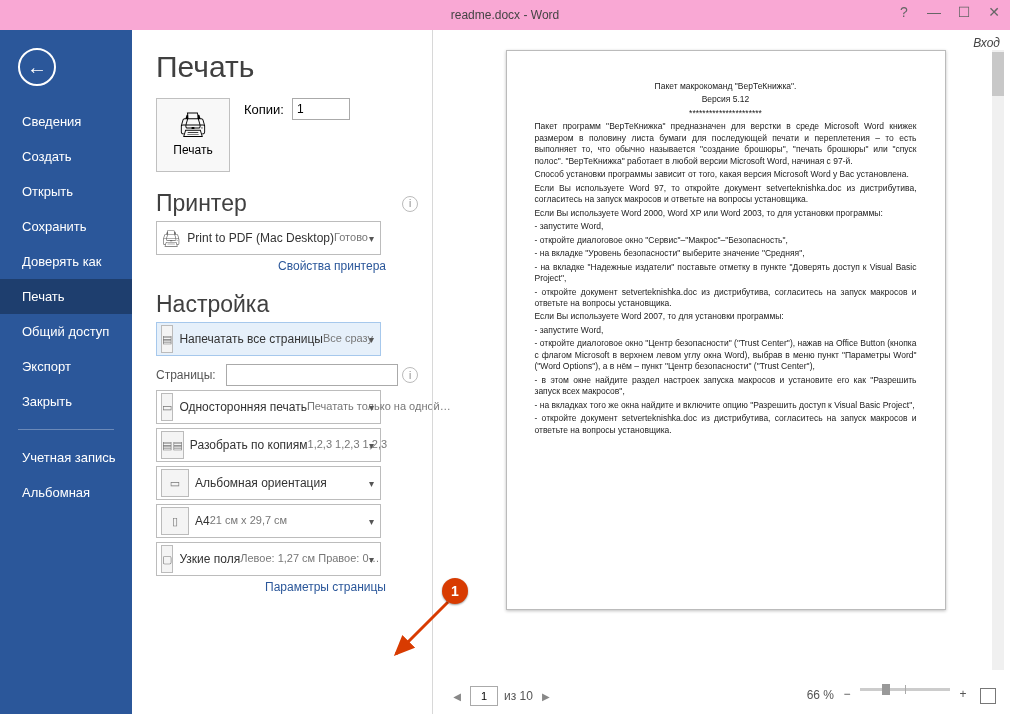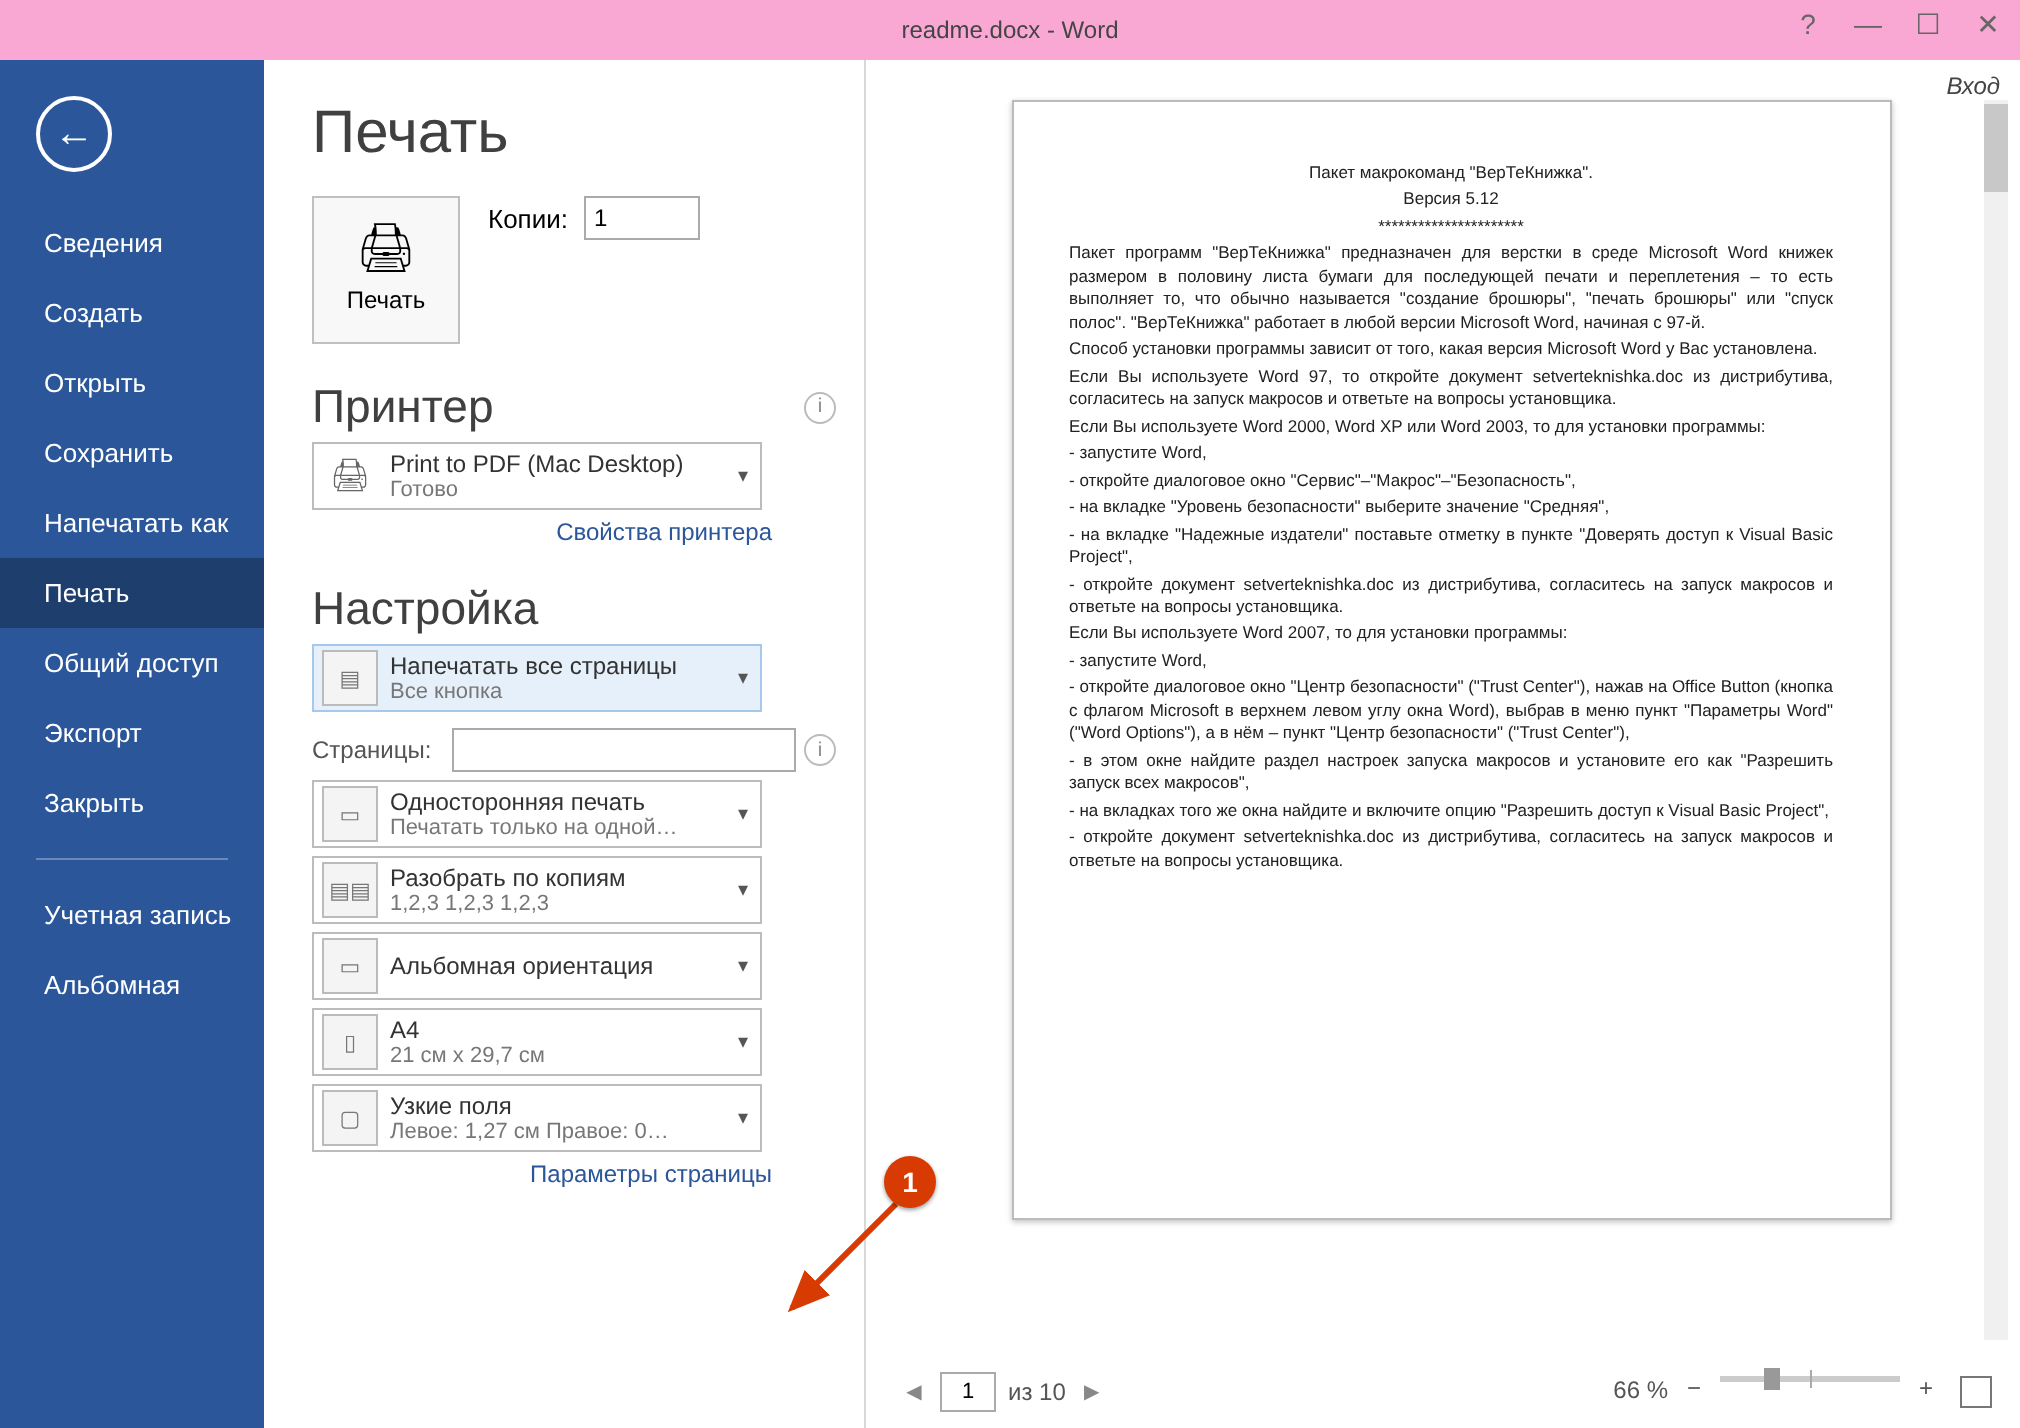--- a/index.html
+++ b/index.html
@@ -29,21 +29,21 @@
 .copies { display: flex; align-items: center; gap: 8px; font-size: 13px; }
 .copies input { width: 58px; height: 22px; border: 1px solid #aaa; padding: 0 4px; font-size: 12px; }
 
 .sect-head { display: flex; align-items: center; justify-content: space-between; margin-top: 18px; }
 .sect-head h3 { font-size: 23px; font-weight: 400; color: #404040; }
 .info-circ { width: 16px; height: 16px; border:1px solid #bbb; border-radius:50%; font-size:10px; color:#888; display:flex; align-items:center; justify-content:center; margin-right:4px; }
 
 .dd { width: 225px; min-height: 34px; border: 1px solid #bcbcbc; background: #fff; display: flex; align-items: center; padding: 2px 18px 2px 4px; position: relative; margin-top: 4px; cursor: pointer; }
 .dd.square-icon .dd-ic { width: 28px; height: 28px; border: 1px solid #bbb; background: #f4f4f4; margin-right: 6px; display:flex; align-items:center; justify-content:center; font-size:11px; color:#777; }
 .dd .dd-ic { width: 28px; height: 28px; margin-right: 6px; display:flex; align-items:center; justify-content:center; font-size:16px; color:#666; }
-.dd .dd-text { display: flex; flex-direction: column; }
+.dd .dd-text { display: flex; }
 .dd .dd-l1 { font-size: 12px; color: #333; white-space: nowrap; overflow: hidden; text-overflow: ellipsis; max-width: 160px; }
 .dd .dd-l2 { font-size: 11px; color: #777; white-space: nowrap; overflow: hidden; text-overflow: ellipsis; max-width: 160px; }
 .dd::after { content: "▾"; position: absolute; right: 6px; top: 50%; transform: translateY(-50%); font-size: 10px; color: #555; }
 .dd.hl { background: #e6f0fa; border-color: #a6c8ec; }
 
 .link { font-size: 12px; color: #2b579a; cursor: pointer; text-align: right; display:block; margin-top: 4px; margin-right: 36px; }
 
 .pages-row { display:flex; align-items:center; margin-top:8px; }
 .pages-row label { font-size: 12px; color:#555; width: 70px; }
 .pages-row input { flex:1; width:138px; height:22px; border:1px solid #aaa; margin-right:4px; padding:0 4px; font-size:12px; }
@@ -83,21 +83,21 @@
 </div>
 <div class="login-text">Вход</div>
 
 <div class="main">
   <div class="sidebar">
     <div class="back-circle">←</div>
     <div class="side-item">Сведения</div>
     <div class="side-item">Создать</div>
     <div class="side-item">Открыть</div>
     <div class="side-item">Сохранить</div>
-    <div class="side-item">Напечатать как</div>
+    <div class="side-item">Доверять как</div>
     <div class="side-item active">Печать</div>
     <div class="side-item">Общий доступ</div>
     <div class="side-item">Экспорт</div>
     <div class="side-item">Закрыть</div>
     <div class="side-sep"></div>
     <div class="side-item">Учетная запись</div>
     <div class="side-item">Альбомная</div>
   </div>
 
   <div class="panel">
@@ -128,21 +128,21 @@
     <span class="link">Свойства принтера</span>
 
     <div class="sect-head">
       <h3>Настройка</h3>
     </div>
 
     <div class="dd hl square-icon">
       <div class="dd-ic">▤</div>
       <div class="dd-text">
         <div class="dd-l1">Напечатать все страницы</div>
-        <div class="dd-l2">Все кнопка</div>
+        <div class="dd-l2">Все сразу</div>
       </div>
     </div>
 
     <div class="pages-row">
       <label>Страницы:</label>
       <input type="text" style="">
       <div class="info-circ">i</div>
     </div>
 
     <div class="dd square-icon">

